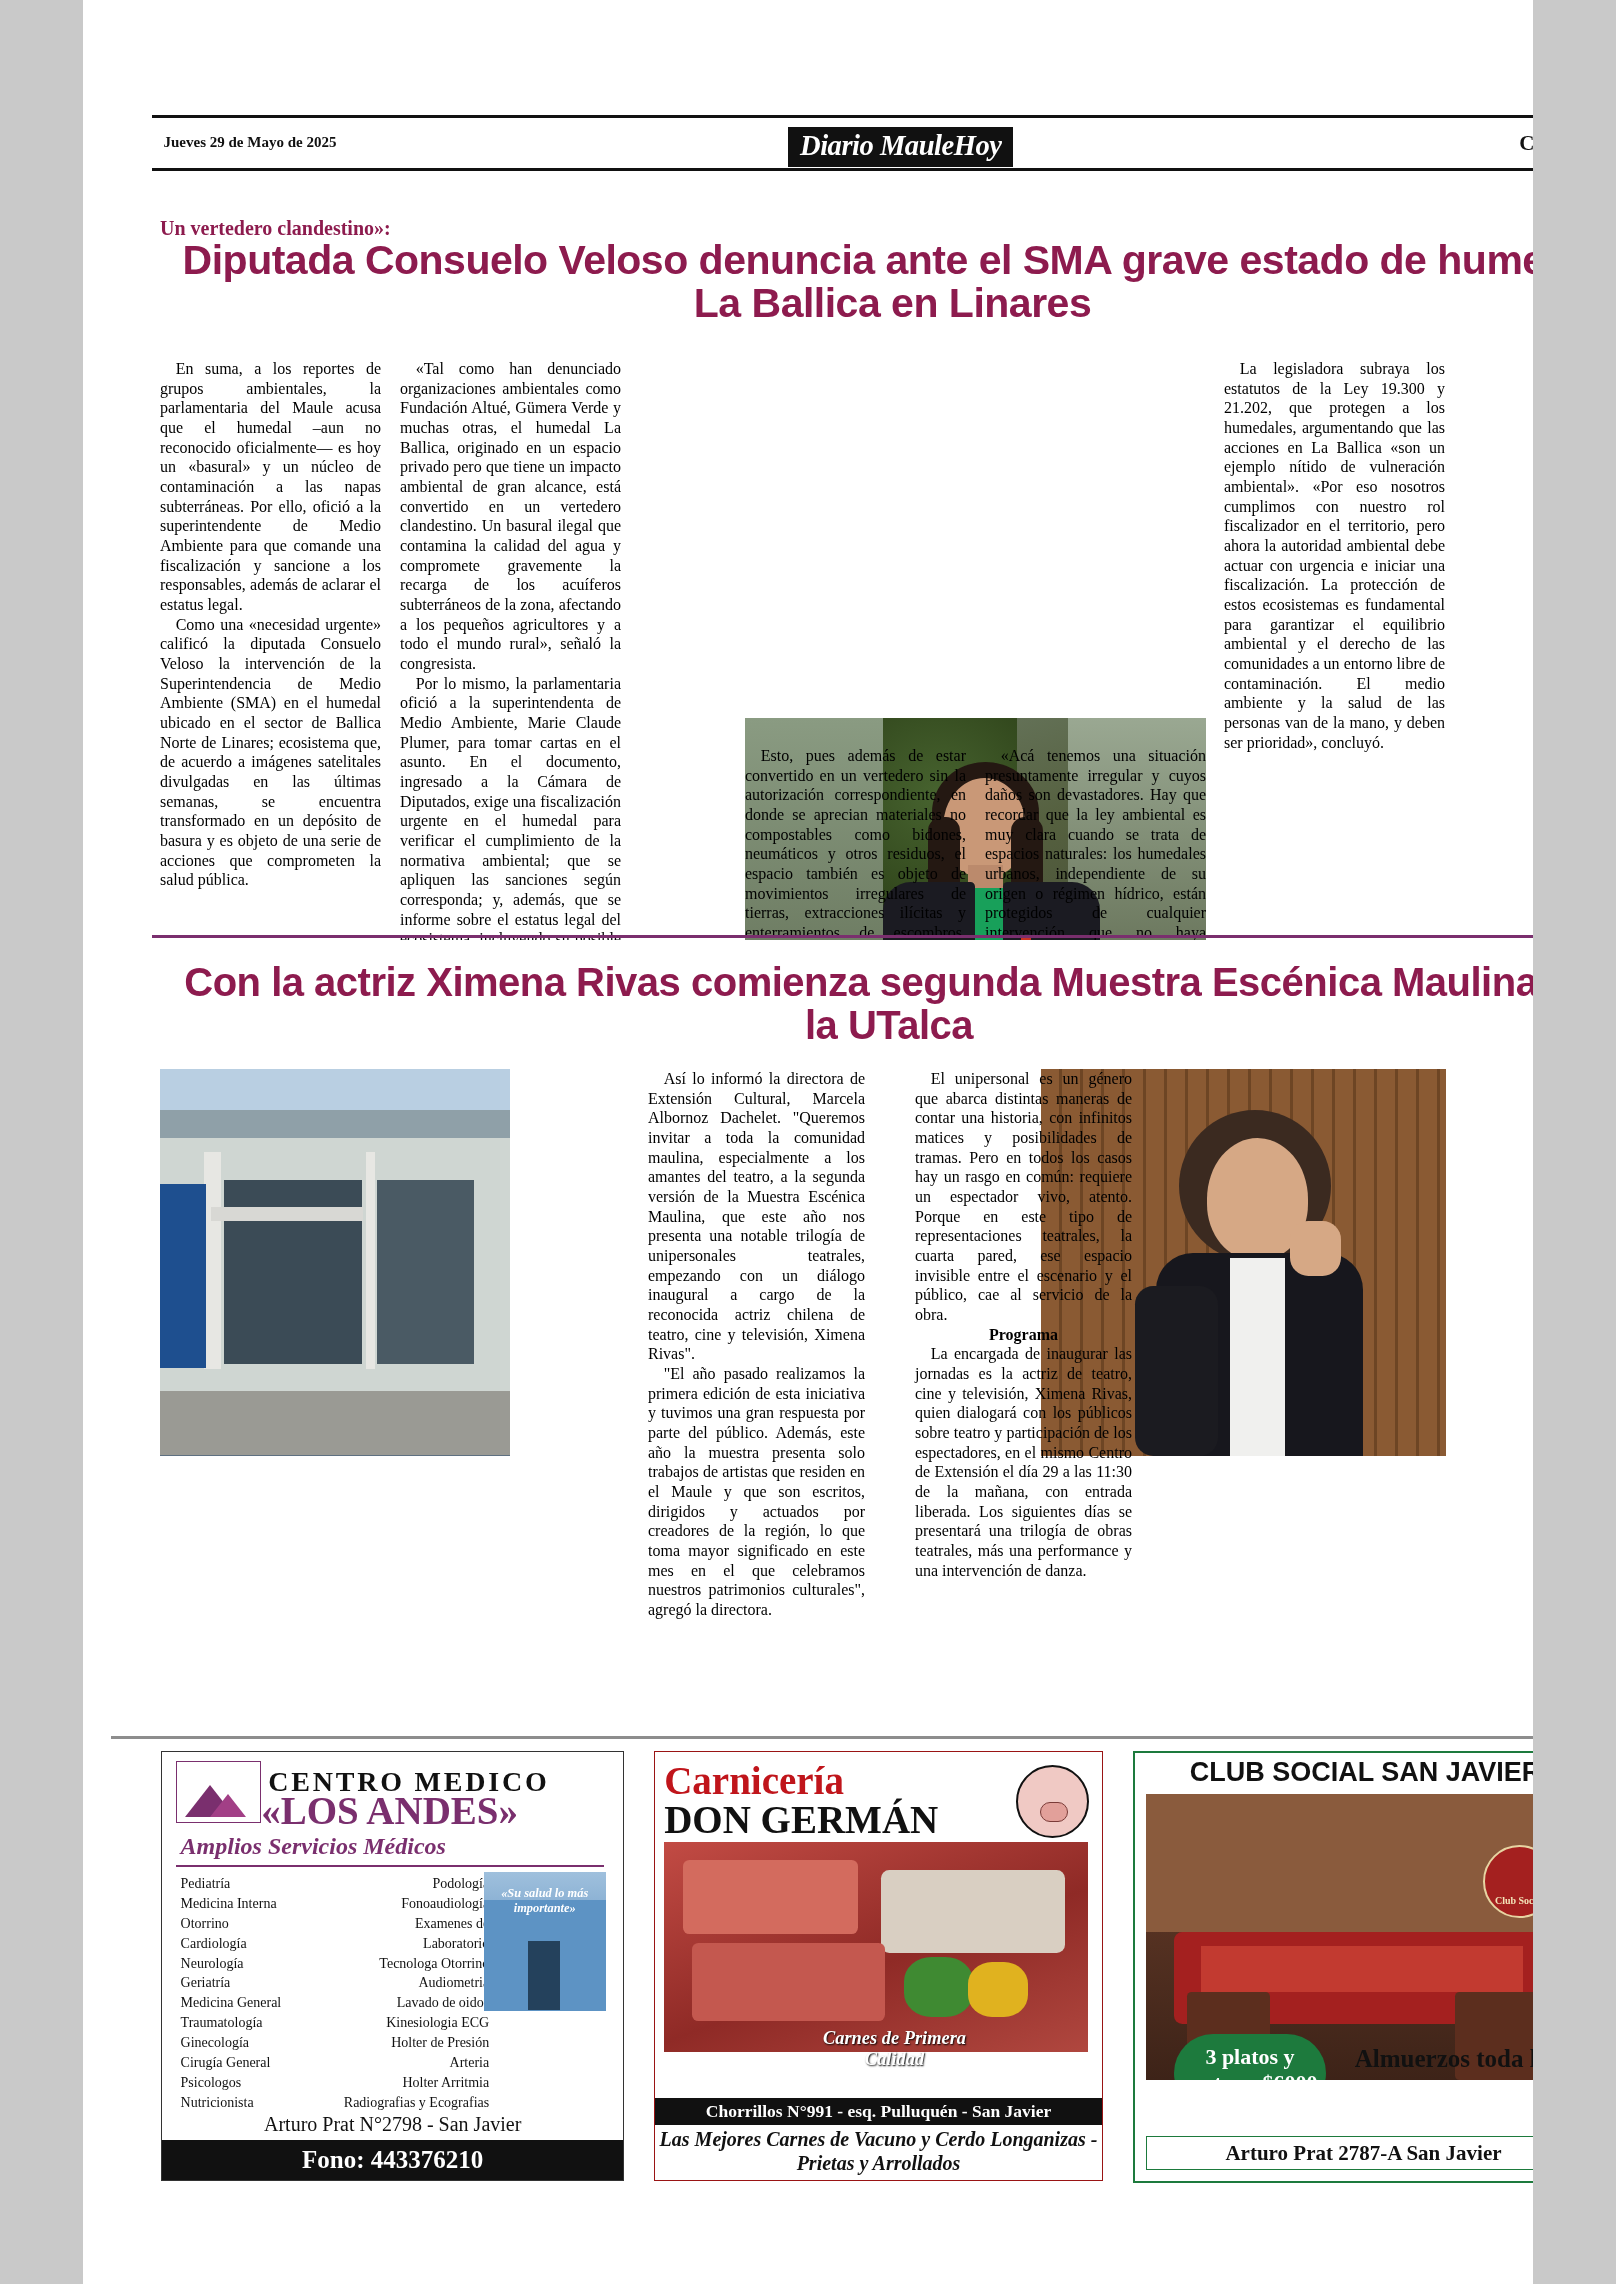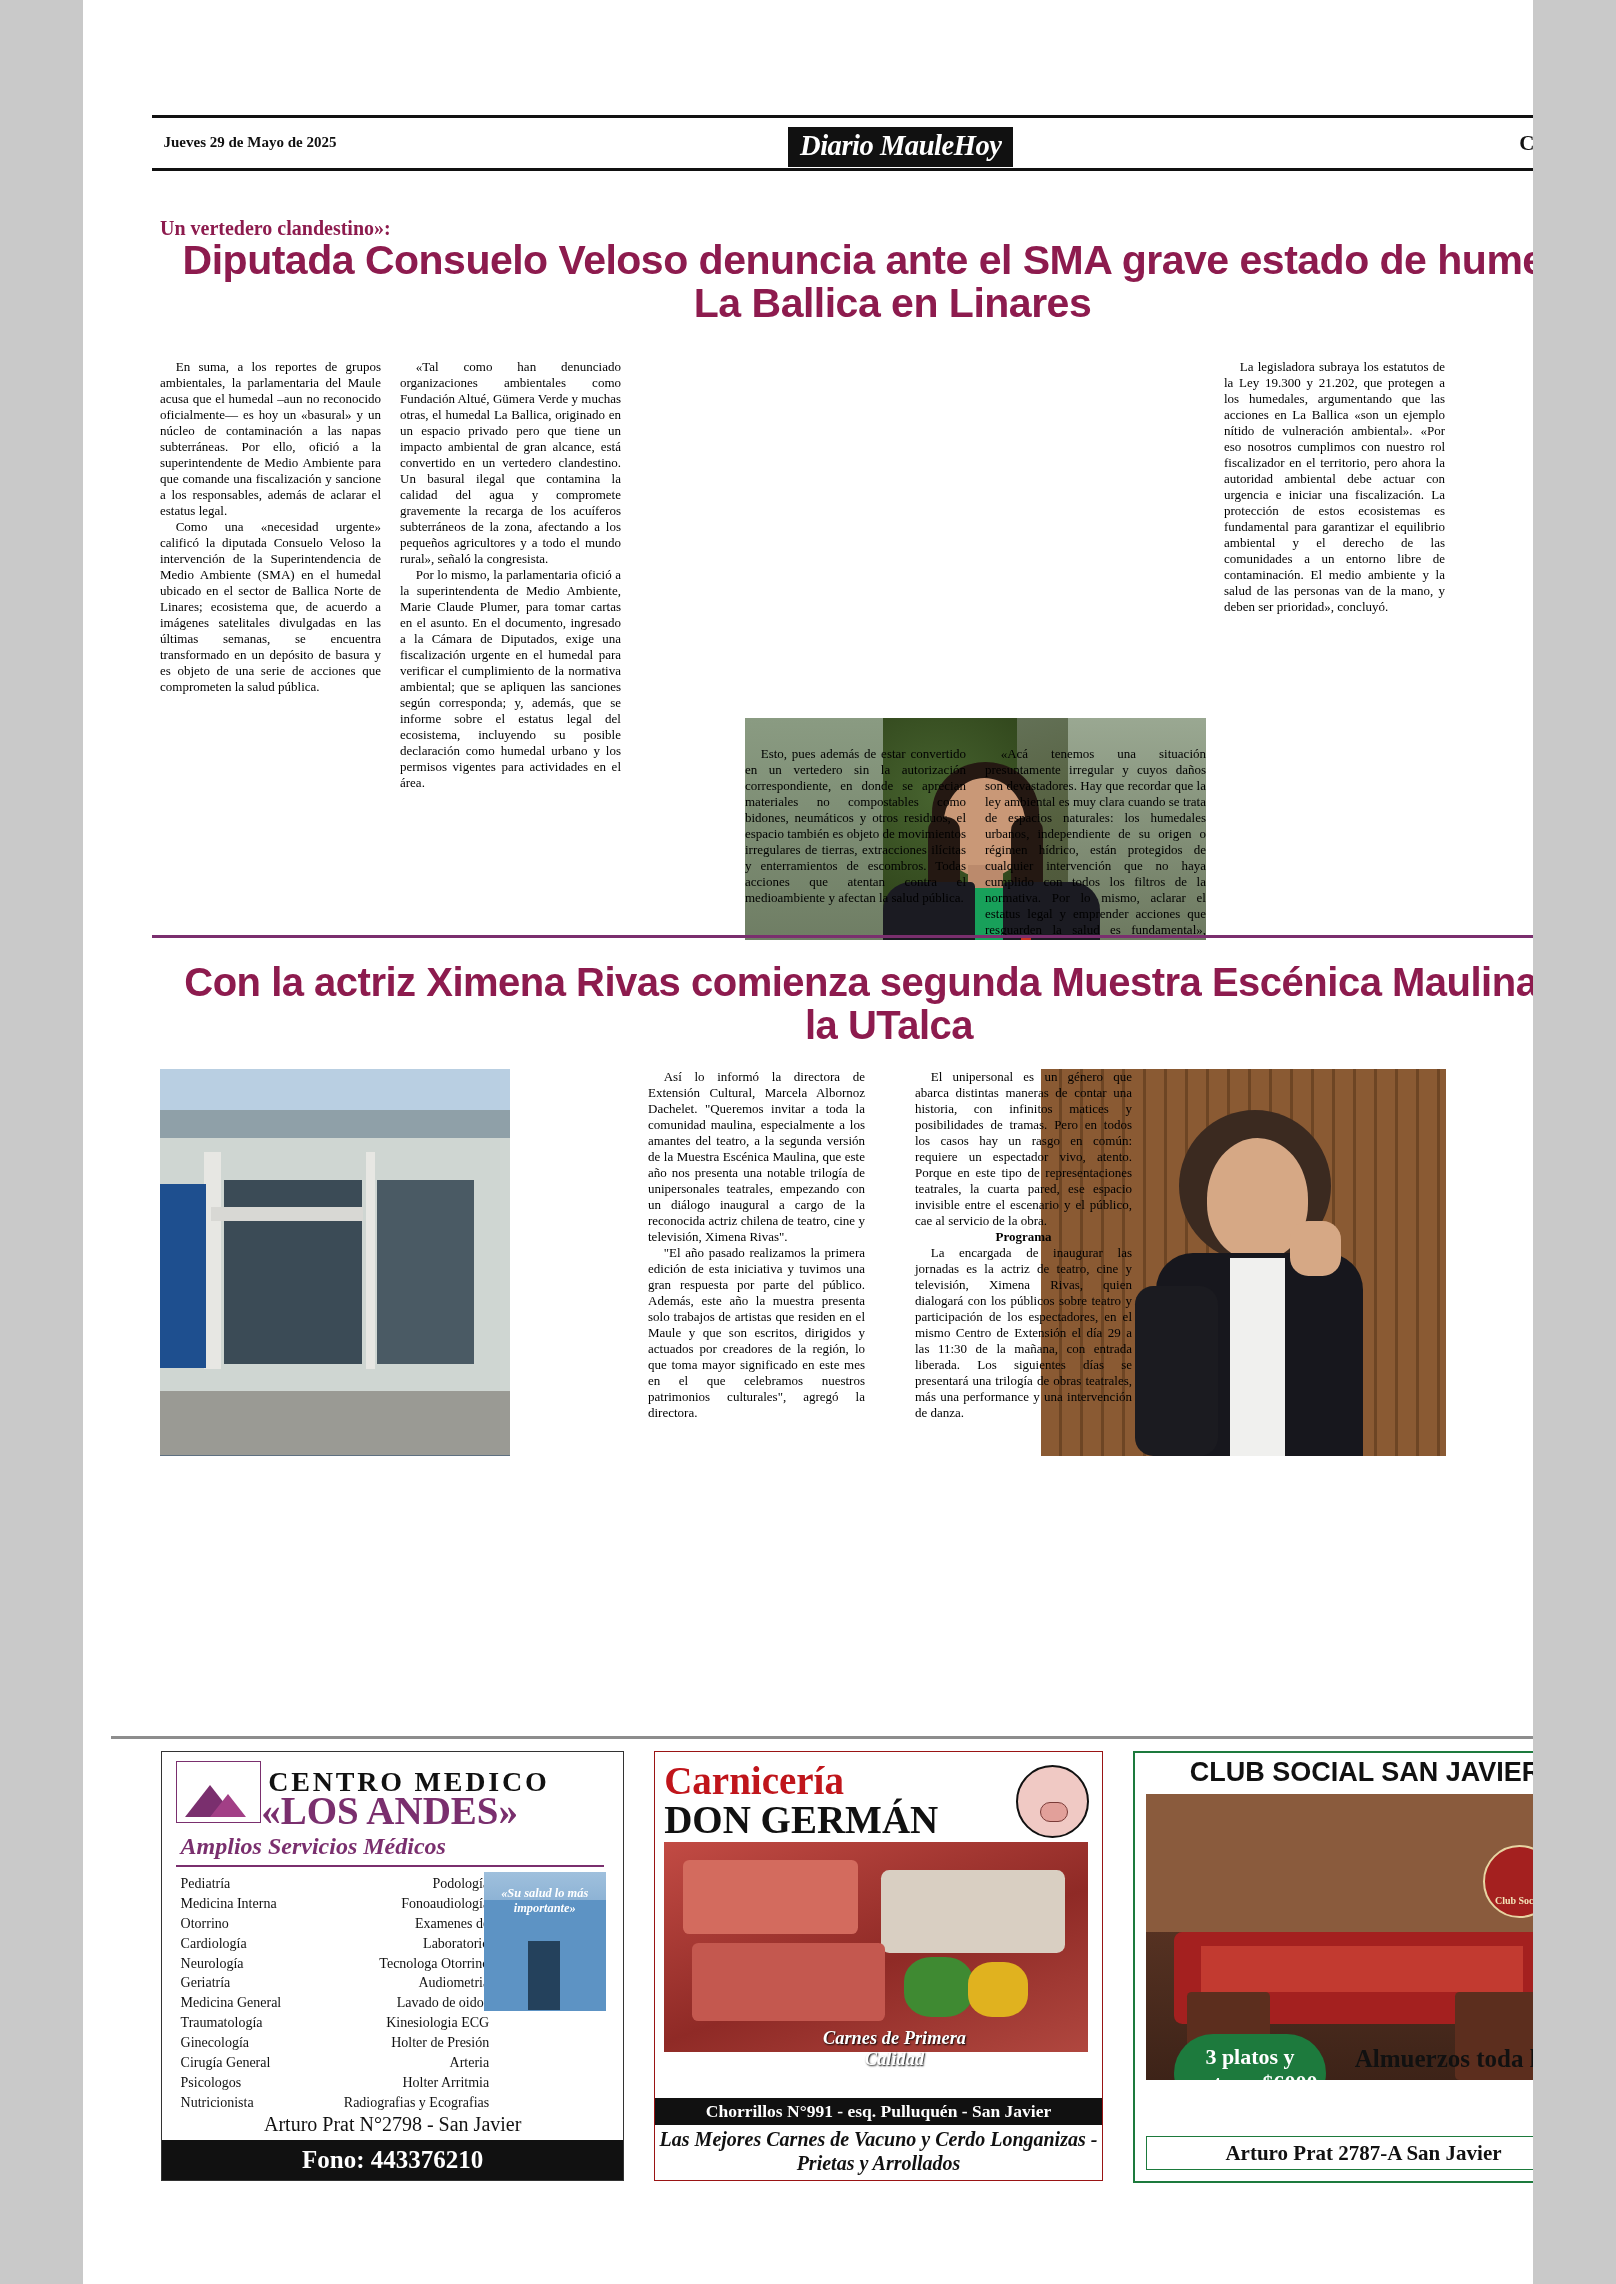--- a/index.html
+++ b/index.html
@@ -51,21 +51,21 @@
     font-weight:bold;font-size:41px;line-height:1.06;
     color:#8d1b4e;text-align:center;
     letter-spacing:-0.5px;
   }
   .cols1{
     position:absolute;left:77px;top:359px;width:1465px;height:571px;
   }
   .col{
     position:absolute;top:0;
     font-family:"Liberation Serif",serif;
-    font-size:13px;line-height:1.23;
+    font-size:16px;line-height:1.23;
     text-align:justify;color:#000;
     hyphens:auto;
   }
   .col p{margin:0 0 0 0;text-indent:15.7px;}
   .c1{left:0;width:221px;}
   .c2{left:240px;width:221px;}
   .c3{left:585px;width:221px;top:387px;}
   .c4{left:825px;width:221px;top:0;}
   .c5{left:1064px;width:221px;top:0;}
   .photo1{

